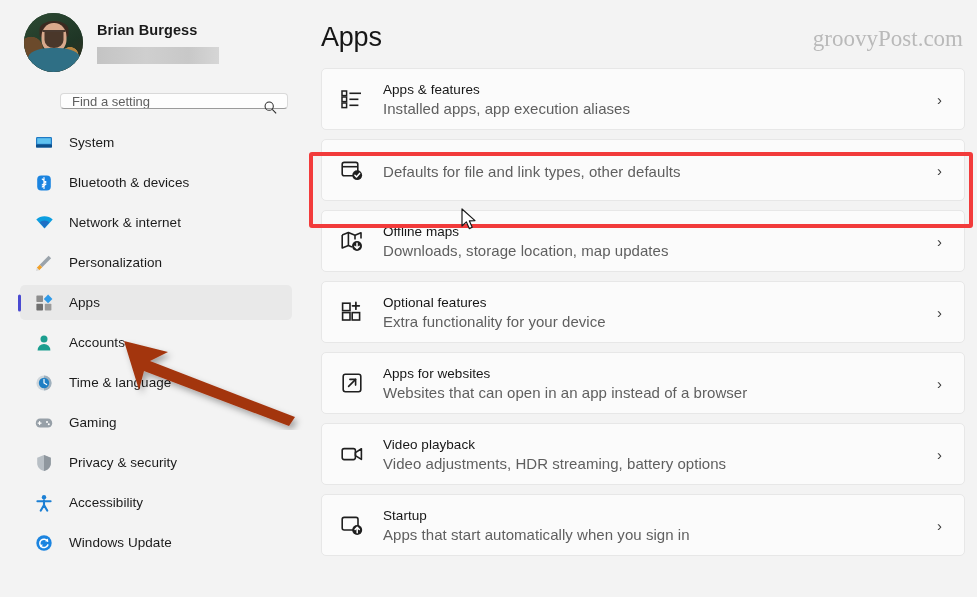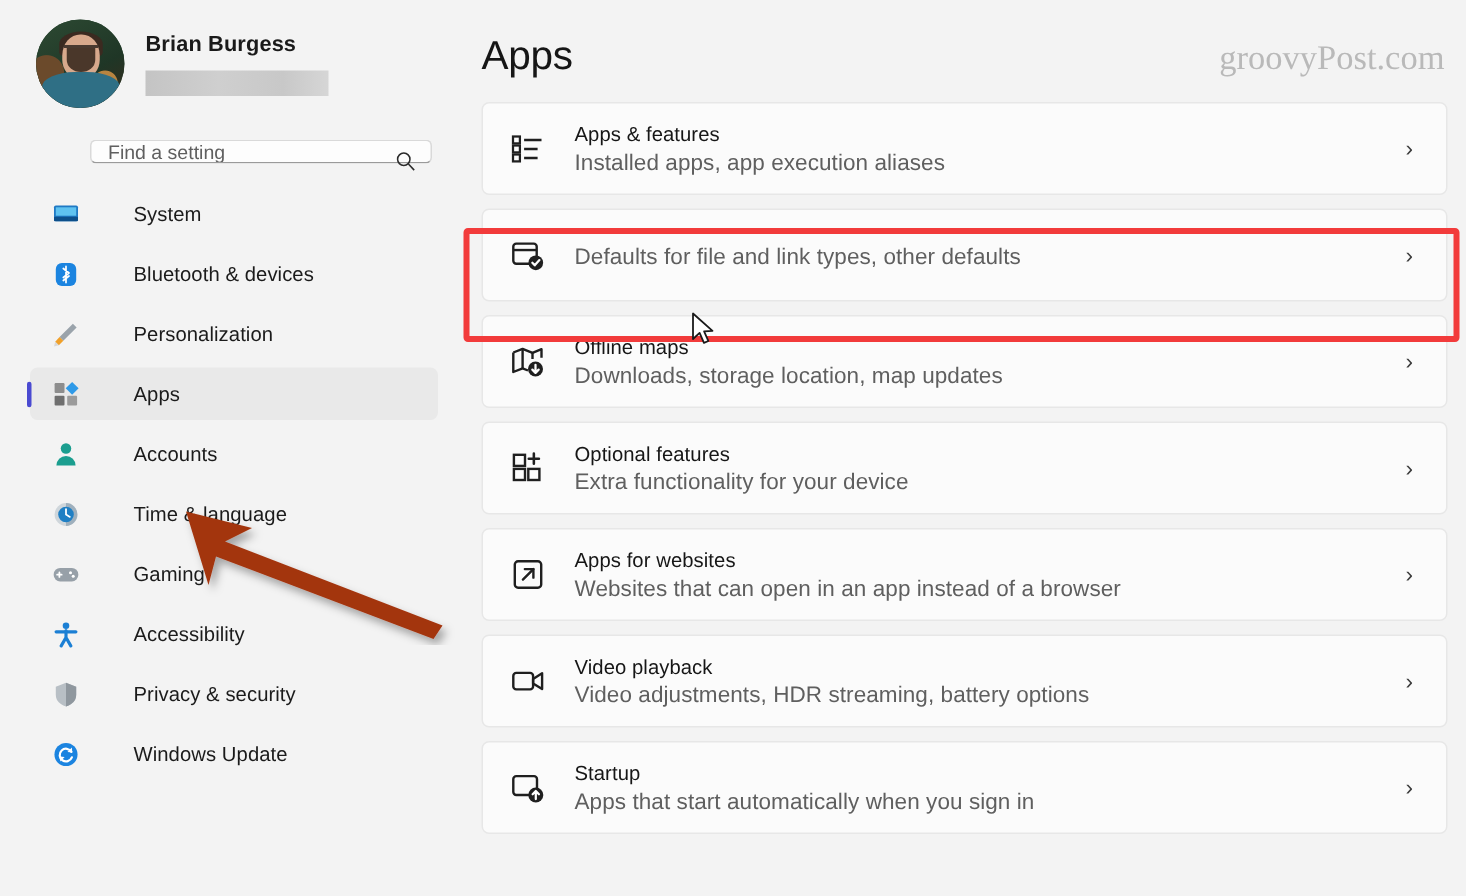--- a/index.html
+++ b/index.html
@@ -89,21 +89,20 @@
     padding: 0 30px 0 11px; width: 100%; height: 100%;
   }
   .search-input::placeholder { color: #5f5f5f; opacity: 1; }
   .search-icon { position: absolute; right: 9px; top: 6px; }
 
   .nav { margin-top: 16px; padding: 0 8px; }
   .nav-item {
     position: relative; display: flex; align-items: center;
     height: 35px; border-radius: 5px; padding-left: 14px;
     margin-bottom: 5px;
-    gap: 20px;
   }
   .nav-item.selected { background: #e9e9e9; }
   .nav-item.selected .sel-bar {
     position: absolute; left: -2px; top: 50%;
     transform: translateY(-50%);
     width: 3px; height: 17px; border-radius: 2px;
     background: #4a4ad1;
   }
   .nav-icon {
     width: 20px; height: 20px; flex: 0 0 20px;
@@ -221,20 +220,29 @@
           <span class="nav-icon">
             <svg width="18" height="18" viewBox="0 0 18 18">
               <rect x="2.2" y="1.4" width="13.6" height="15.2" rx="4" fill="#1b84e0"></rect>
               <path d="M7.2 5 L11 8 L7.2 11 M9 3.6 L9 14.4 M11 10 L7.2 13" fill="none" stroke="#ffffff" stroke-width="1.15" stroke-linecap="round" stroke-linejoin="round"></path>
             </svg>
           </span>
           <span class="nav-label">Bluetooth &amp; devices</span>
         </div>
         <div class="nav-item">
           <span class="nav-icon">
+            <svg width="19" height="18" viewBox="0 0 19 18">
+              <path d="M1.3 5.6 A12 12 0 0 1 17.7 5.6 L9.5 14.6 Z" fill="#0c9ee0"></path>
+              <path d="M4.6 8.3 A7.6 7.6 0 0 1 14.4 8.3 L9.5 13.9 Z" fill="#1e6fc4"></path>
+            </svg>
+          </span>
+          <span class="nav-label">Network &amp; internet</span>
+        </div>
+        <div class="nav-item">
+          <span class="nav-icon">
             <svg width="18" height="18" viewBox="0 0 18 18">
               <path d="M13.6 1.8 L16.1 4.3 L7.2 13.2 L4.7 10.7 Z" fill="#9aa3ab"></path>
               <path d="M4.7 10.7 L7.2 13.2 L4.2 16.2 L1.8 13.8 Z" fill="#f0a02a"></path>
               <path d="M1.8 13.8 L4.2 16.2 L1 17 Z" fill="#d8d8d8"></path>
             </svg>
           </span>
           <span class="nav-label">Personalization</span>
         </div>
         <div class="nav-item selected">
           <span class="sel-bar"></span>
@@ -275,35 +283,35 @@
               <path d="M4.6 7.6 L4.6 10.6 M3.1 9.1 L6.1 9.1" stroke="#ffffff" stroke-width="1.2" stroke-linecap="round"></path>
               <circle cx="12" cy="7.9" r="1" fill="#ffffff"></circle>
               <circle cx="13.8" cy="10.2" r="1" fill="#ffffff"></circle>
             </svg>
           </span>
           <span class="nav-label">Gaming</span>
         </div>
         <div class="nav-item">
           <span class="nav-icon">
             <svg width="18" height="18" viewBox="0 0 18 18">
+              <path d="M9 1.1 L15.8 3.8 L15.8 9.2 C15.8 13.2 12.8 15.9 9 17 C5.2 15.9 2.2 13.2 2.2 9.2 L2.2 3.8 Z" fill="#b8bfc5"></path>
+              <path d="M9 1.1 L15.8 3.8 L15.8 9.2 C15.8 13.2 12.8 15.9 9 17 Z" fill="#8f979e"></path>
+            </svg>
+          </span>
+          <span class="nav-label">Privacy &amp; security</span>
+        </div>
+        <div class="nav-item">
+          <span class="nav-icon">
+            <svg width="18" height="18" viewBox="0 0 18 18">
               <circle cx="9" cy="3.2" r="2.2" fill="#1b7fd4"></circle>
               <path d="M2.4 7.2 L15.6 7.2" stroke="#1b7fd4" stroke-width="2.1" stroke-linecap="round"></path>
               <path d="M9 6.4 L9 11 L5.8 16.6 M9 11 L12.2 16.6" fill="none" stroke="#1b7fd4" stroke-width="2.1" stroke-linecap="round"></path>
             </svg>
           </span>
           <span class="nav-label">Accessibility</span>
-        </div>
-        <div class="nav-item">
-          <span class="nav-icon">
-            <svg width="18" height="18" viewBox="0 0 18 18">
-              <path d="M9 1.1 L15.8 3.8 L15.8 9.2 C15.8 13.2 12.8 15.9 9 17 C5.2 15.9 2.2 13.2 2.2 9.2 L2.2 3.8 Z" fill="#b8bfc5"></path>
-              <path d="M9 1.1 L15.8 3.8 L15.8 9.2 C15.8 13.2 12.8 15.9 9 17 Z" fill="#8f979e"></path>
-            </svg>
-          </span>
-          <span class="nav-label">Privacy &amp; security</span>
         </div>
         <div class="nav-item">
           <span class="nav-icon">
             <svg width="18" height="18" viewBox="0 0 18 18">
               <circle cx="9" cy="9" r="7.7" fill="#1b84e0"></circle>
               <path d="M12.6 7.2 A4.2 4.2 0 1 0 12.9 10.9" fill="none" stroke="#ffffff" stroke-width="1.5" stroke-linecap="round"></path>
               <path d="M12.9 4.4 L13.2 7.6 L10 7.3 Z" fill="#ffffff"></path>
               <path d="M5.2 13.6 L4.9 10.4 L8.1 10.7 Z" fill="#ffffff"></path>
             </svg>
           </span>

